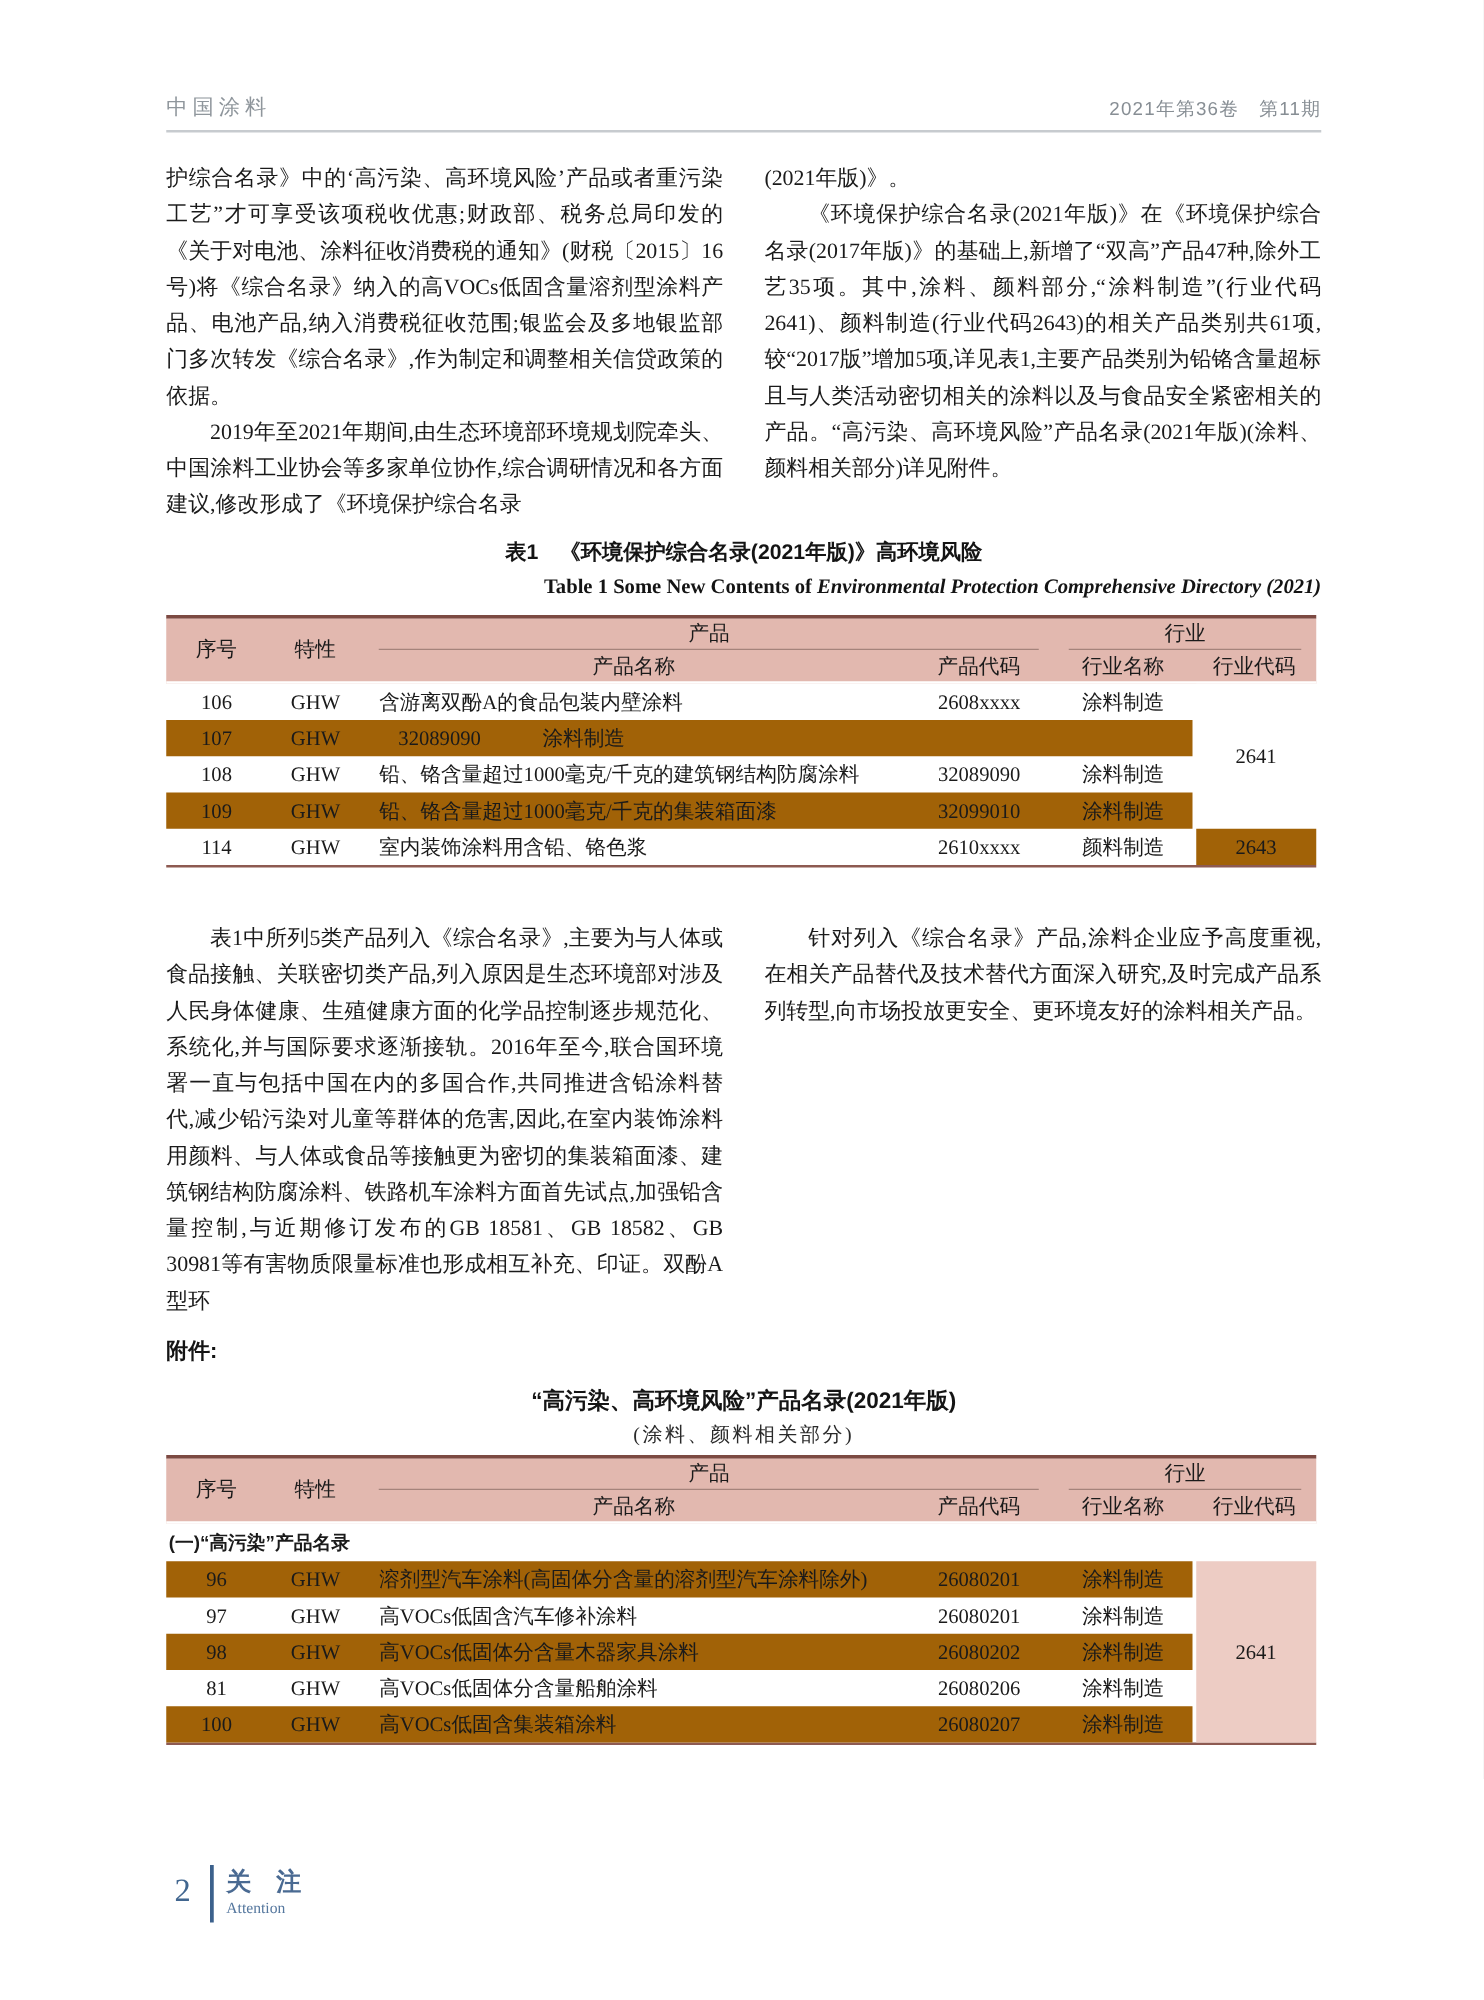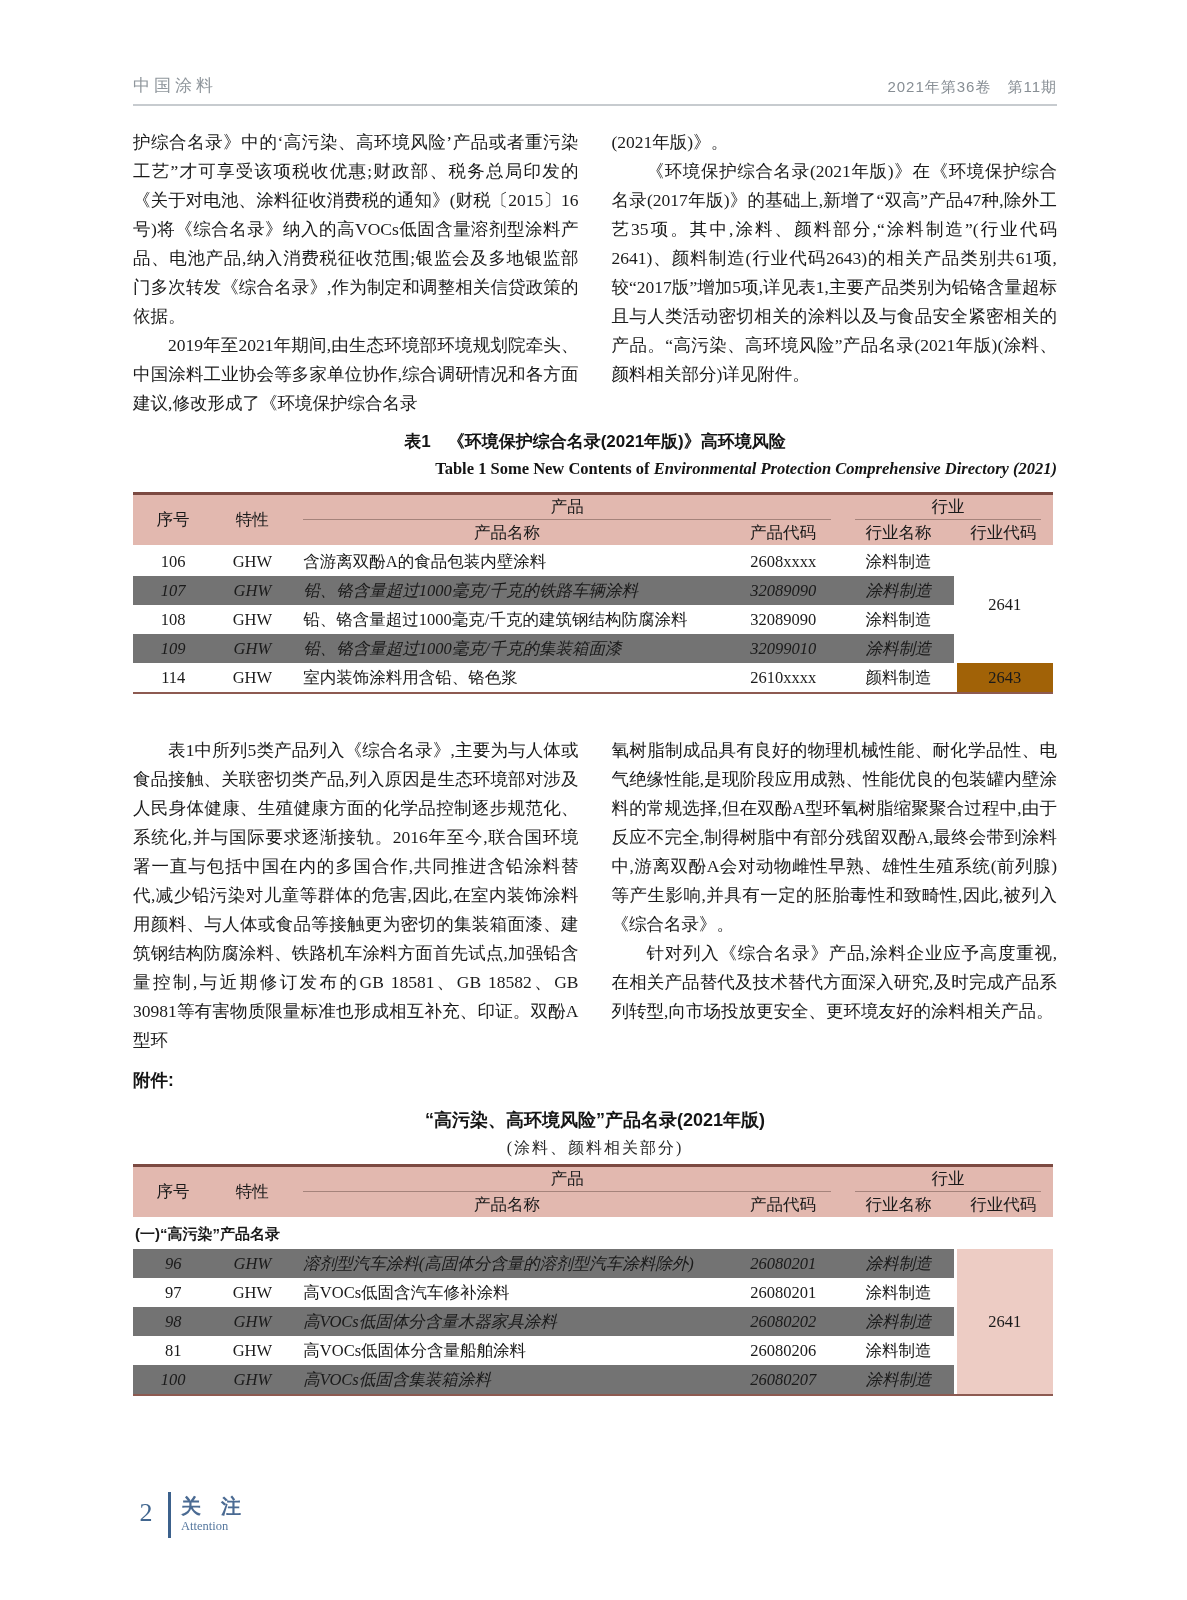--- a/index.html
+++ b/index.html
@@ -43,21 +43,21 @@
   .gline{height:1px;background:#a5837b;margin:0 12px;}
   .gbot{display:flex;flex:1;}
   .gbot>div{display:flex;align-items:center;justify-content:center;}
   .gb-name{width:78.2%;}
   .gb-code{width:21.8%;}
   .gb-iname{width:52.6%;}
   .gb-icode{width:47.4%;}
 
   .trow{display:flex;height:29px;}
   .row-main{display:flex;width:89.2%;}
-  .row-main.pink{background:#737373;font-style:italic;}
+  .row-main.pink{background:#a16207;}
   .row-main>div{display:flex;align-items:center;justify-content:center;}
   .c-no{width:9.8%;}
   .c-attr{width:9.5%;}
   .c-name{width:52.6%;justify-content:flex-start !important;padding-left:12px;box-sizing:border-box;}
   .c-code{width:14.7%;}
   .c-ind{width:13.4%;}
   .col6{width:10.8%;}
 
   .merge{position:absolute;right:0;width:calc(10.8% - 3px);display:flex;align-items:center;justify-content:center;}
   .t1 .m-main{top:52px;height:116px;background:#ffffff;}
@@ -134,21 +134,20 @@
         <div class="c-name">含游离双酚A的食品包装内壁涂料</div>
         <div class="c-code">2608xxxx</div>
         <div class="c-ind">涂料制造</div>
       </div>
         <div class="col6"></div>
     </div>
     <div class="trow">
       <div class="row-main pink">
         <div class="c-no">107</div>
         <div class="c-attr">GHW</div>
-        <div class="c-name">铅、铬含量超过1000毫克/千克的铁路车辆涂料</div>
         <div class="c-code">32089090</div>
         <div class="c-ind">涂料制造</div>
       </div>
         <div class="col6"></div>
     </div>
     <div class="trow">
       <div class="row-main">
         <div class="c-no">108</div>
         <div class="c-attr">GHW</div>
         <div class="c-name">铅、铬含量超过1000毫克/千克的建筑钢结构防腐涂料</div>
@@ -180,21 +179,20 @@
 
     <div class="merge m-main">2641</div>
     <div class="merge m-last">2643</div>
   </div>
 
   <div class="abs cols cols-mid">
     <div class="col">
       <p class="indent">表1中所列5类产品列入《综合名录》,主要为与人体或食品接触、关联密切类产品,列入原因是生态环境部对涉及人民身体健康、生殖健康方面的化学品控制逐步规范化、系统化,并与国际要求逐渐接轨。2016年至今,联合国环境署一直与包括中国在内的多国合作,共同推进含铅涂料替代,减少铅污染对儿童等群体的危害,因此,在室内装饰涂料用颜料、与人体或食品等接触更为密切的集装箱面漆、建筑钢结构防腐涂料、铁路机车涂料方面首先试点,加强铅含量控制,与近期修订发布的GB 18581、GB 18582、GB 30981等有害物质限量标准也形成相互补充、印证。双酚A型环</p>
     </div>
     <div class="col">
-      <p>氧树脂制成品具有良好的物理机械性能、耐化学品性、电气绝缘性能,是现阶段应用成熟、性能优良的包装罐内壁涂料的常规选择,但在双酚A型环氧树脂缩聚聚合过程中,由于反应不完全,制得树脂中有部分残留双酚A,最终会带到涂料中,游离双酚A会对动物雌性早熟、雄性生殖系统(前列腺)等产生影响,并具有一定的胚胎毒性和致畸性,因此,被列入《综合名录》。</p>
       <p class="indent">针对列入《综合名录》产品,涂料企业应予高度重视,在相关产品替代及技术替代方面深入研究,及时完成产品系列转型,向市场投放更安全、更环境友好的涂料相关产品。</p>
     </div>
   </div>
 
   <div class="abs att-label">附件:</div>
   <div class="abs att-title">“高污染、高环境风险”产品名录(2021年版)</div>
   <div class="abs att-sub">(涂料、颜料相关部分)</div>
 
   <div class="abs ptable t2">
     <div class="thead">

